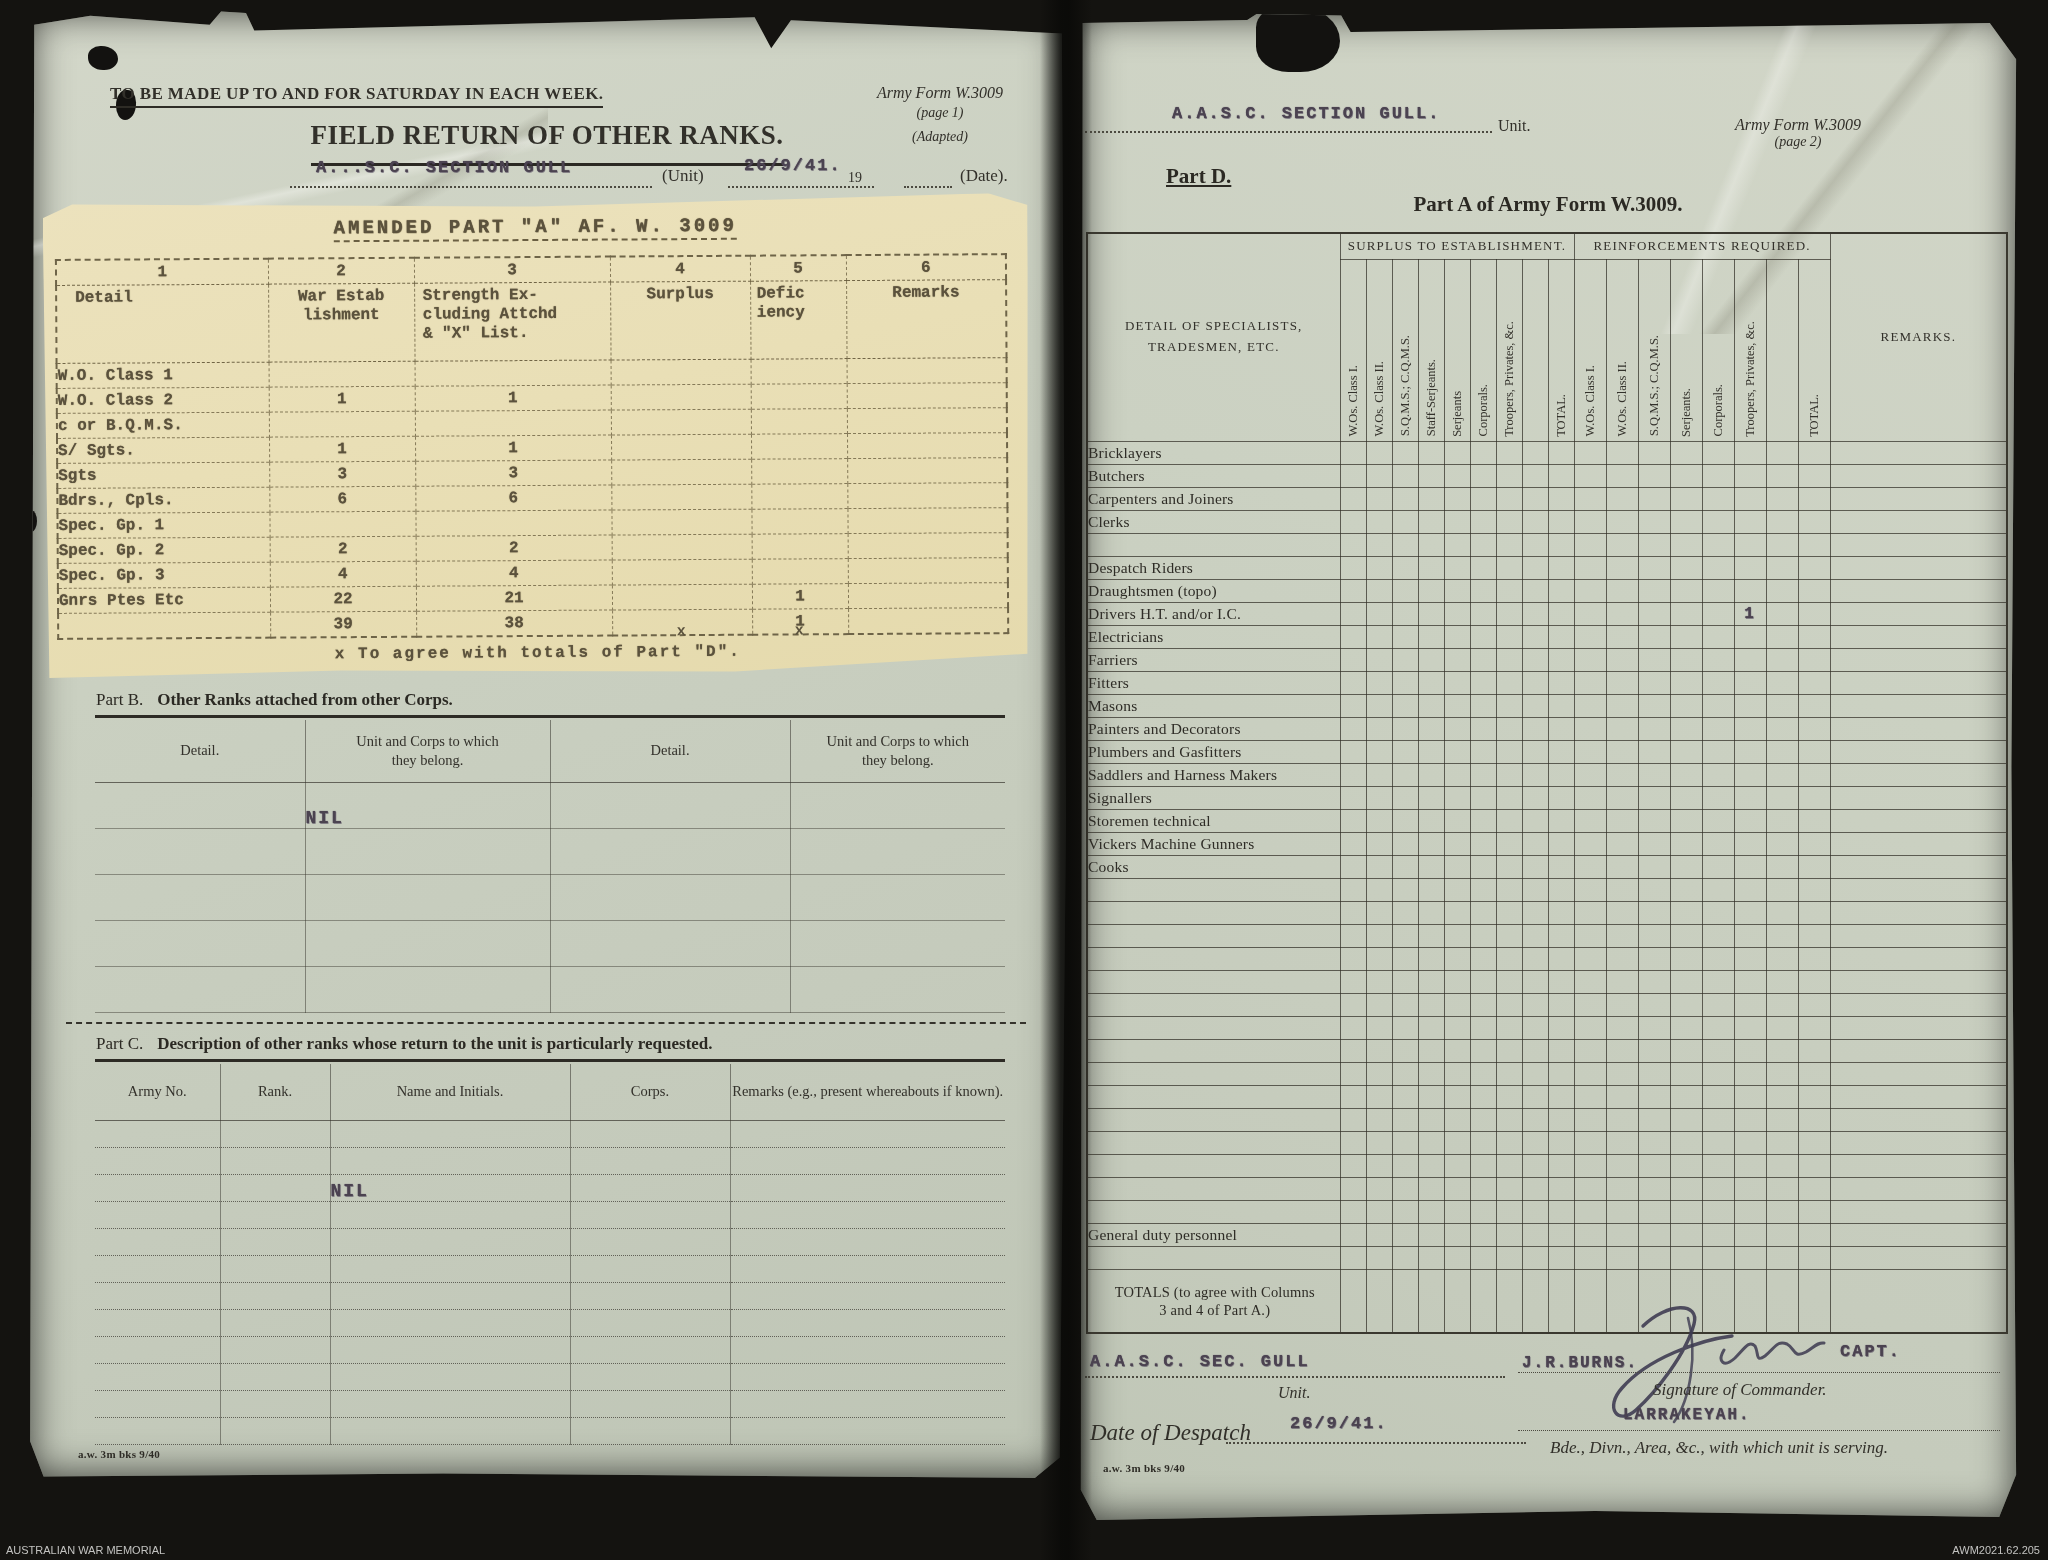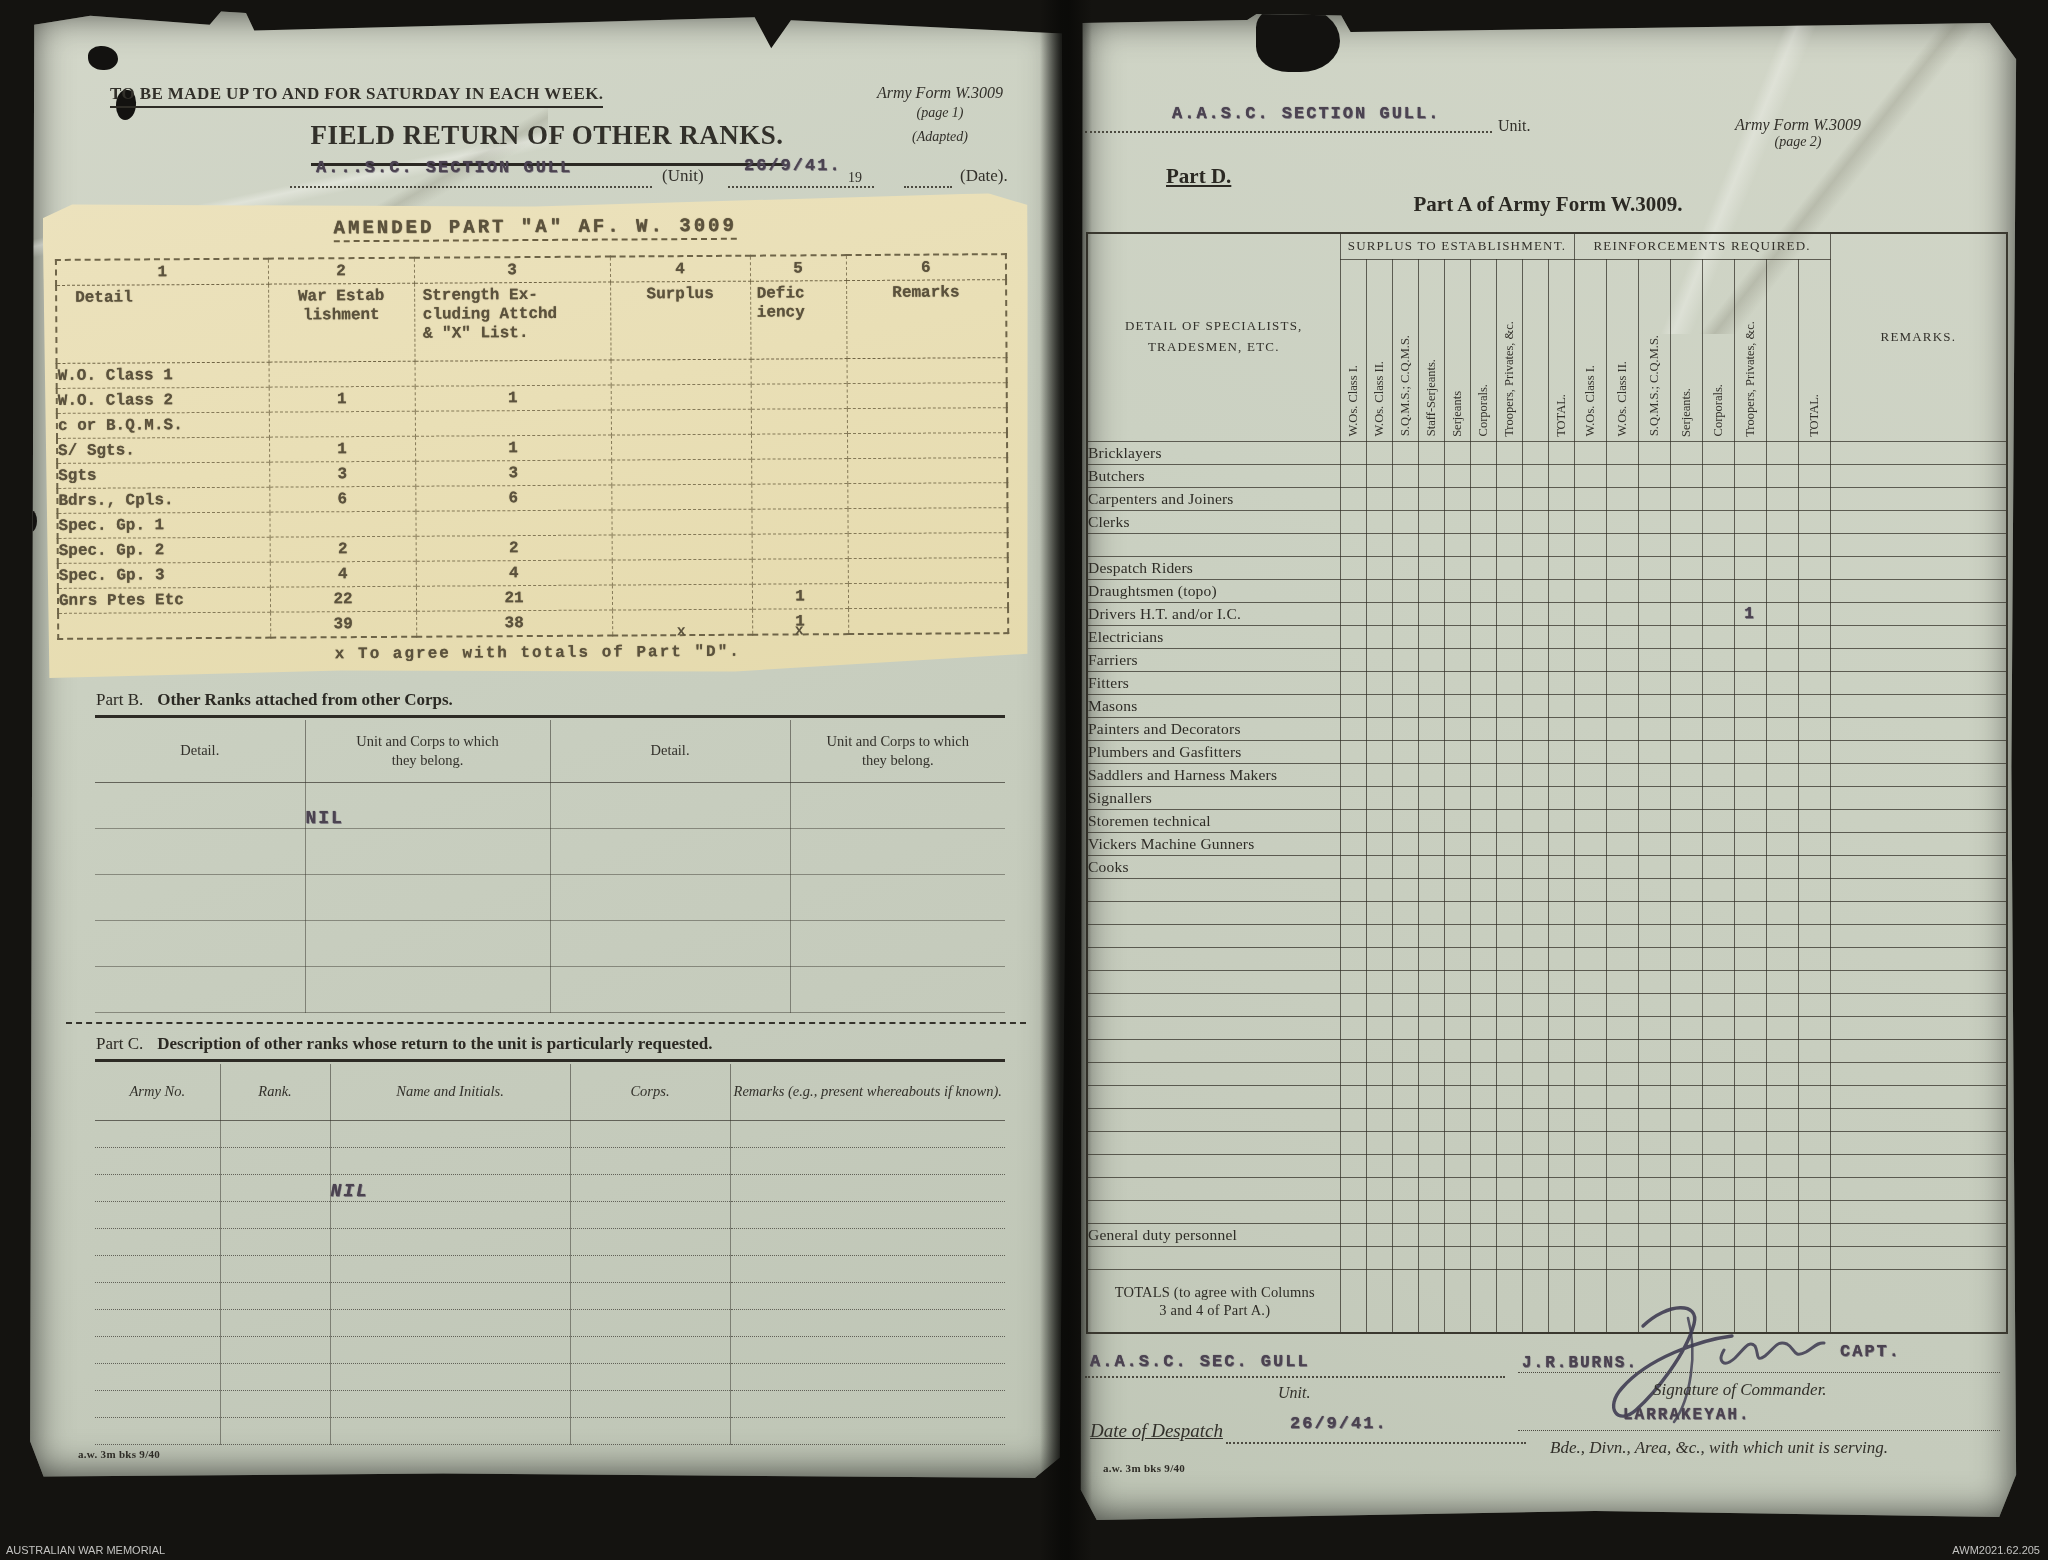--- a/index.html
+++ b/index.html
@@ -56,21 +56,21 @@
         font-weight:bold;font-size:15px;color:#5b523d;}
   .am-foot{position:absolute;left:0;right:0;top:448px;text-align:center;font-family:"Liberation Mono",monospace;
         font-weight:bold;font-size:16px;letter-spacing:2px;color:#5b523d;text-shadow:0 0 1px rgba(95,82,55,.8);}
 
   .part-title{position:absolute;font-size:17px;color:#2b2923;}
   .part-title .plabel{font-weight:normal;margin-right:14px;}
   .part-title .ptext{font-weight:bold;}
 
   table.pb,table.pc{position:absolute;border-collapse:collapse;table-layout:fixed;width:910px;left:67px;}
   table.pb{top:710px;}
-  table.pc{top:1054px;font-style:italic;}
+  table.pc{top:1054px;}
   table.pb th,table.pc th{font-size:14.5px;font-weight:normal;color:#33312b;vertical-align:middle;
       border-right:1px solid rgba(55,53,45,.55);border-bottom:1px solid rgba(55,53,45,.7);white-space:pre-line;line-height:1.3;}
   table.pb th:last-child,table.pc th:last-child{border-right:none;}
   table.pb thead tr{height:62px;} table.pc thead tr{height:56px;}
   table.pb td,table.pc td{border-right:1px solid rgba(55,53,45,.5);padding:0;}
   table.pb td:last-child,table.pc td:last-child{border-right:none;}
   table.pb tbody tr{height:46px;} table.pc tbody tr{height:27px;}
   table.pb tbody td{border-bottom:1px solid rgba(55,53,45,.45);}
   table.pc tbody td{border-bottom:1px dotted rgba(55,53,45,.7);}
   td.nil{font-size:18px;vertical-align:bottom;padding-left:55px;padding-bottom:3px;}
@@ -1269,21 +1269,21 @@
             <td class="pd-cell pd-gend"></td>
             <td class="pd-rem"></td>
           </tr>
         </tbody>
     </table>
 
     <div class="abs typed" style="left:12px;top:1338px;font-size:17px;">A.A.S.C. SEC. GULL</div>
     <div class="dotline" style="left:7px;top:1362px;width:420px;"></div>
     <div class="abs ink italic" style="left:200px;top:1370px;font-size:16px;">Unit.</div>
 
-    <div class="abs ink italic" style="left:12px;top:1406px;font-size:19px;text-decoration:underline;">Date of Despatch</div>
+    <div class="abs ink italic" style="left:12px;top:1406px;font-size:23px;">Date of Despatch</div>
     <div class="abs typed" style="left:212px;top:1400px;font-size:17px;">26/9/41.</div>
     <div class="dotline" style="left:148px;top:1428px;width:300px;"></div>
     <div class="smallprint" style="left:25px;top:1448px;">a.w. 3m bks 9/40</div>
 
     <svg class="sig-svg" width="310" height="130" viewBox="0 0 310 130">
       <path d="M95 30 C120 6 152 6 146 28 C138 58 108 96 88 114 C70 130 56 112 74 92 C100 62 152 44 184 40" fill="none" stroke="#3c3950" stroke-width="3.4" stroke-linecap="round" opacity="0.88"></path>
       <path d="M176 54 C169 66 176 72 187 62 C197 52 201 44 207 50 C211 57 207 67 217 60 C227 52 229 44 239 48 C247 52 245 63 258 56 C266 51 270 46 276 47" fill="none" stroke="#3c3950" stroke-width="3" stroke-linecap="round" opacity="0.85"></path>
       <path d="M140 22 C150 58 142 104 126 126" fill="none" stroke="#3c3950" stroke-width="2.6" stroke-linecap="round" opacity="0.8"></path>
     </svg>
     <div class="abs typed" style="left:444px;top:1340px;font-size:16px;">J.R.BURNS.</div>

